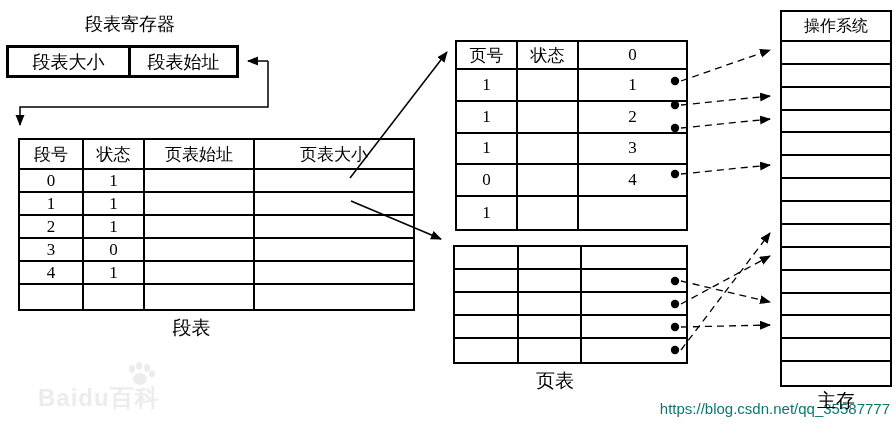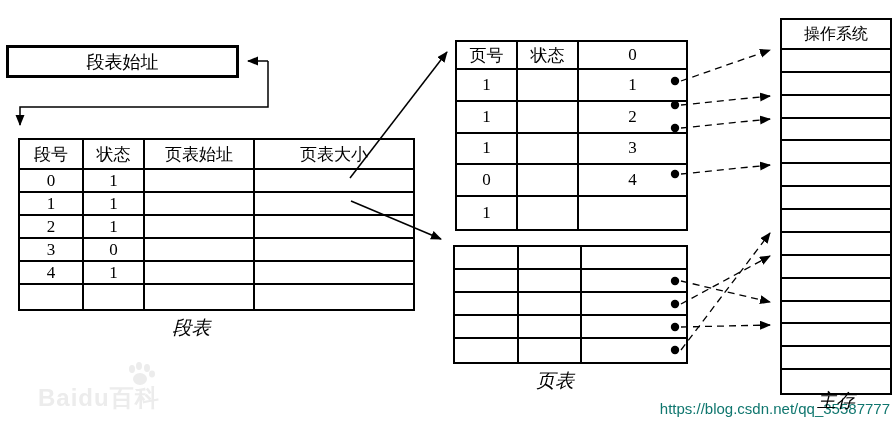--- a/index.html
+++ b/index.html
@@ -37,26 +37,26 @@
   .ptop{left:455px;top:40px;width:233px;height:191px;
     grid-template-columns:61px 61px 1fr;grid-template-rows:28px repeat(5,1fr);}
   .ptop > div:nth-child(3n){border-right:none;}
   .ptop > div:nth-child(n+16){border-bottom:none;}
   
   .pbot{left:453px;top:245px;width:235px;height:119px;
     grid-template-columns:64px 63px 1fr;grid-template-rows:repeat(5,1fr);}
   .pbot > div:nth-child(3n){border-right:none;}
   .pbot > div:nth-child(n+13){border-bottom:none;}
   
-  .mem{left:780px;top:18px;width:112px;height:377px;
+  .mem{left:780px;top:10px;width:112px;height:377px;
     grid-template-columns:1fr;grid-template-rows:30px repeat(15,1fr);}
   .mem > div{border-right:none;font-size:16px;}
   .mem > div:last-child{border-bottom:none;}
   
-  .caption{position:absolute;text-align:center;font-size:19px;z-index:2;font-style:italic;}
+  .caption{position:absolute;text-align:center;font-size:19px;z-index:2;}
   .cap-seg{left:18px;top:315px;width:347px;}
   .cap-pbot{left:435px;top:368px;width:240px;}
   .cap-mem{left:780px;top:388px;width:112px;}
   
   .overlay{position:absolute;left:0;top:0;width:896px;height:428px;z-index:3;pointer-events:none;}
 </style>
 </head>
 <body>
 
 <div class="canvas">
@@ -68,21 +68,23 @@
           <ellipse cx="15" cy="4" rx="3" ry="4"></ellipse>
         <ellipse cx="23" cy="6" rx="3" ry="4"></ellipse>
           <ellipse cx="28" cy="12" rx="3" ry="3.4"></ellipse>
         <ellipse cx="16" cy="17" rx="7" ry="6"></ellipse>
       </svg>
     </span>
     <span>Baidu百科</span>
   </div>
   <div class="wm-csdn">https://blog.csdn.net/qq_35587777</div>
 
+  <div class="reg-title">段表寄存器</div>
   <div class="reg-box">
+    <div class="reg-cell c1">段表大小</div>
     <div class="reg-cell c2">段表始址</div>
   </div>
 
   <div class="gtable seg">
     <div>段号</div>
     <div>状态</div>
     <div>页表始址</div>
     <div>页表大小</div>
 
     <div>0</div>

